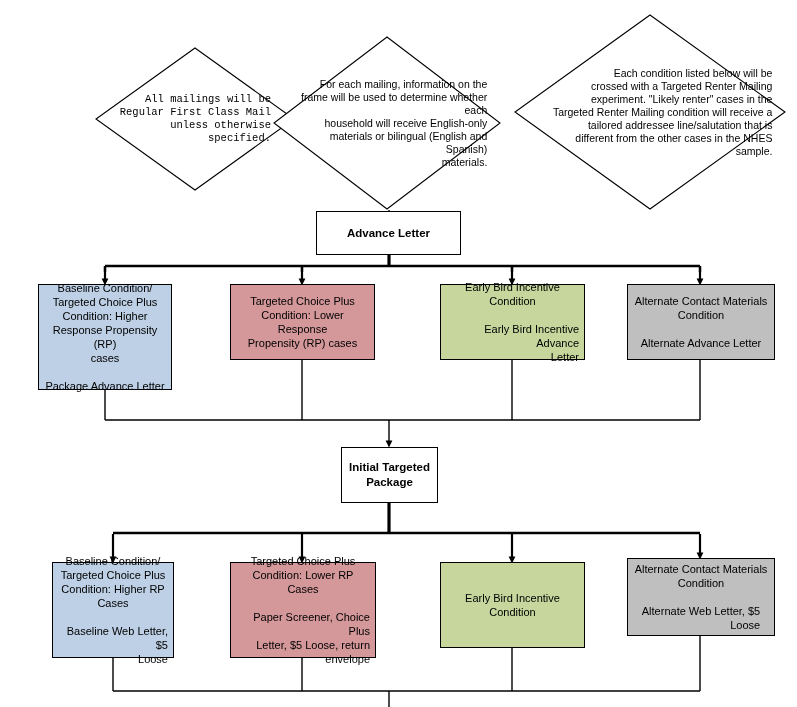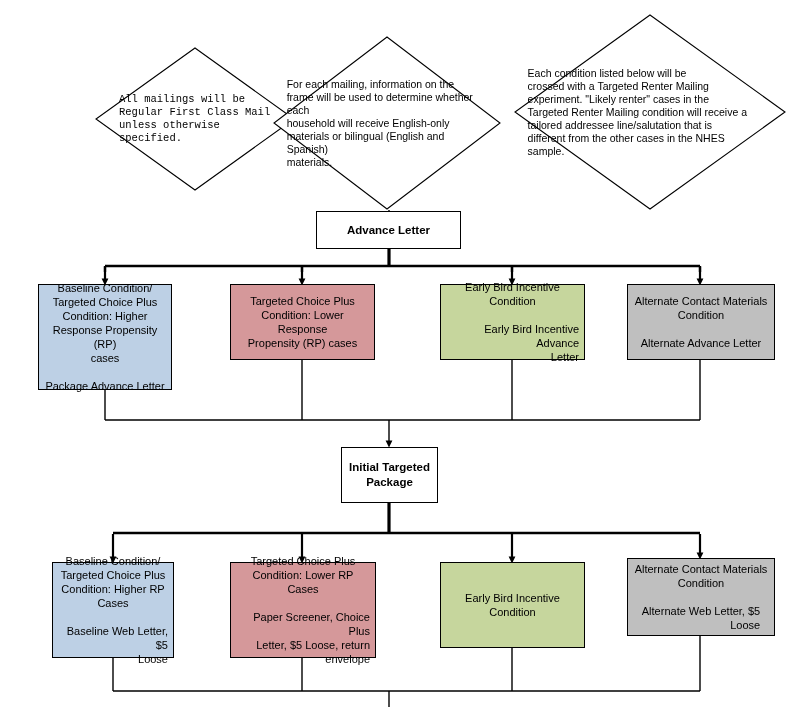--- a/index.html
+++ b/index.html
@@ -32,21 +32,21 @@
     position: absolute;
     left: 0;
     top: 0;
   }
   .diamond-text {
     position: absolute;
     left: 12%;
     top: 50%;
     width: 76%;
     transform: translateY(-50%);
-    text-align: left;
+    text-align: right;
     font-size: 10.5px;
     line-height: 13px;
     color: #000000;
     white-space: pre-line;
   }
   .pbox {
     position: absolute;
     box-sizing: border-box;
     border: 1.2px solid #000000;
     background: #ffffff;
@@ -157,21 +157,21 @@
     </svg>
     <div class="diamond-text" style="left:5%; width:90%;">Each condition listed below will be
 crossed with a Targeted Renter Mailing
 experiment. "Likely renter" cases in the
 Targeted Renter Mailing condition will receive a
 tailored addressee line/salutation that is
 different from the other cases in the NHES
 sample.</div>
   </div>
 
-  <div class="plain-box" style="left:316px; top:211px; width:145px; height:38px;">Advance Letter</div>
+  <div class="plain-box" style="left:316px; top:211px; width:145px; height:44px;">Advance Letter</div>
 
   <div class="pbox" style="left:38px; top:284px; width:134px; height:106px; background:#bdd0e5;">
     <div class="ln1">Baseline Condition/
 Targeted Choice Plus
 Condition: Higher
 Response Propensity (RP)
 cases</div>
     <div class="ln2">Package Advance Letter</div>
   </div>
 

